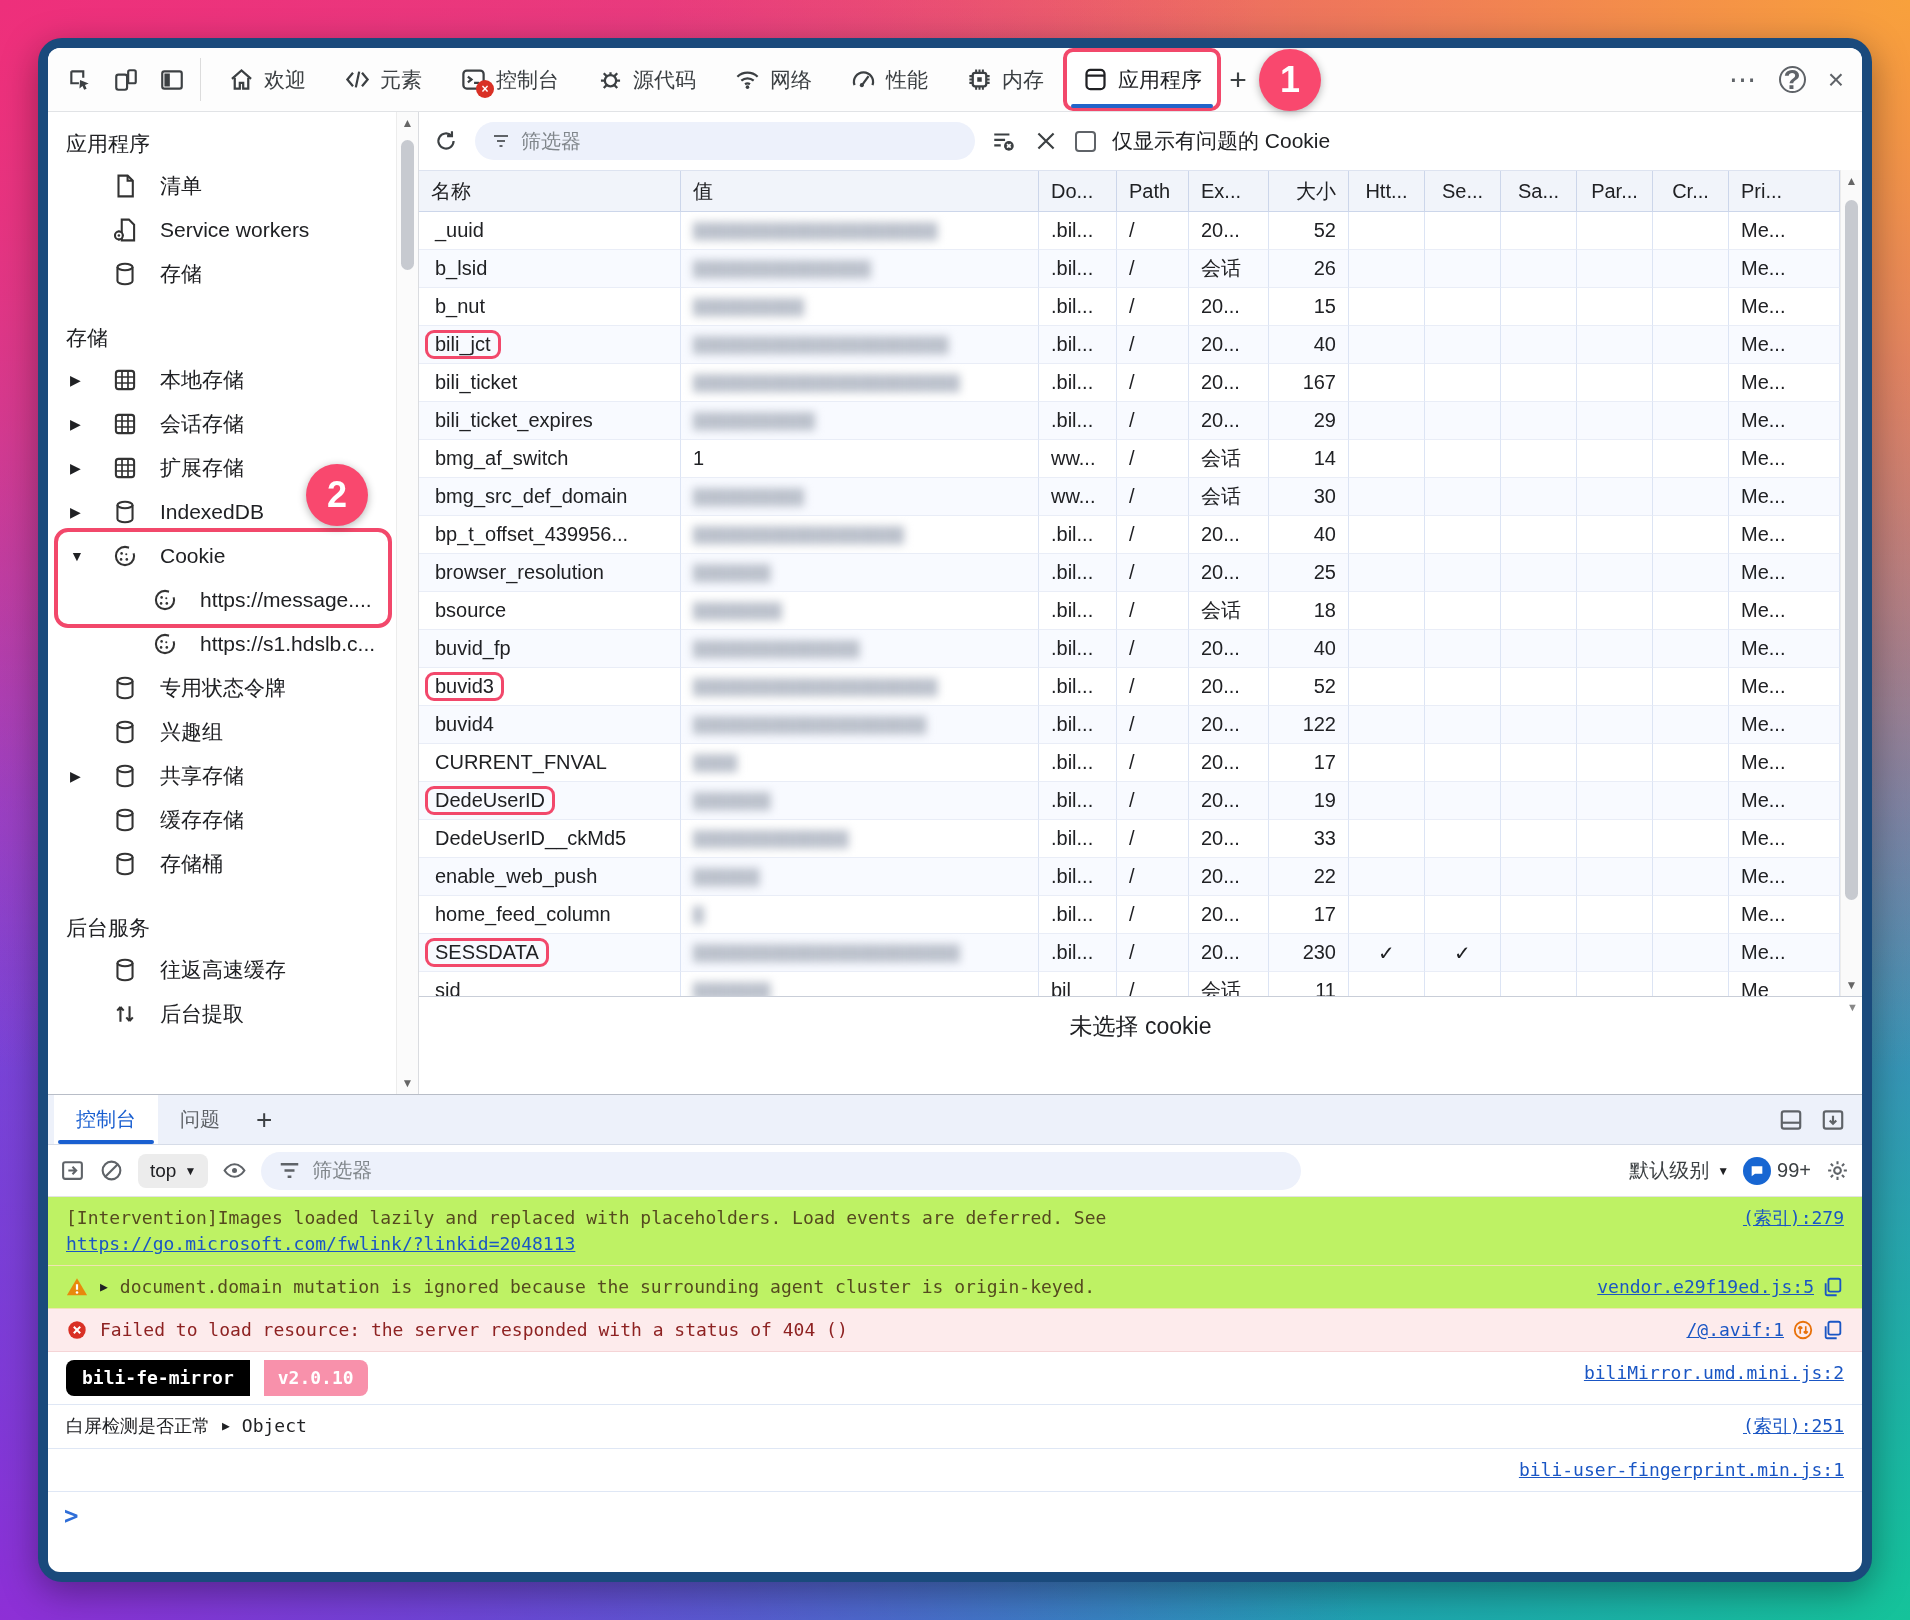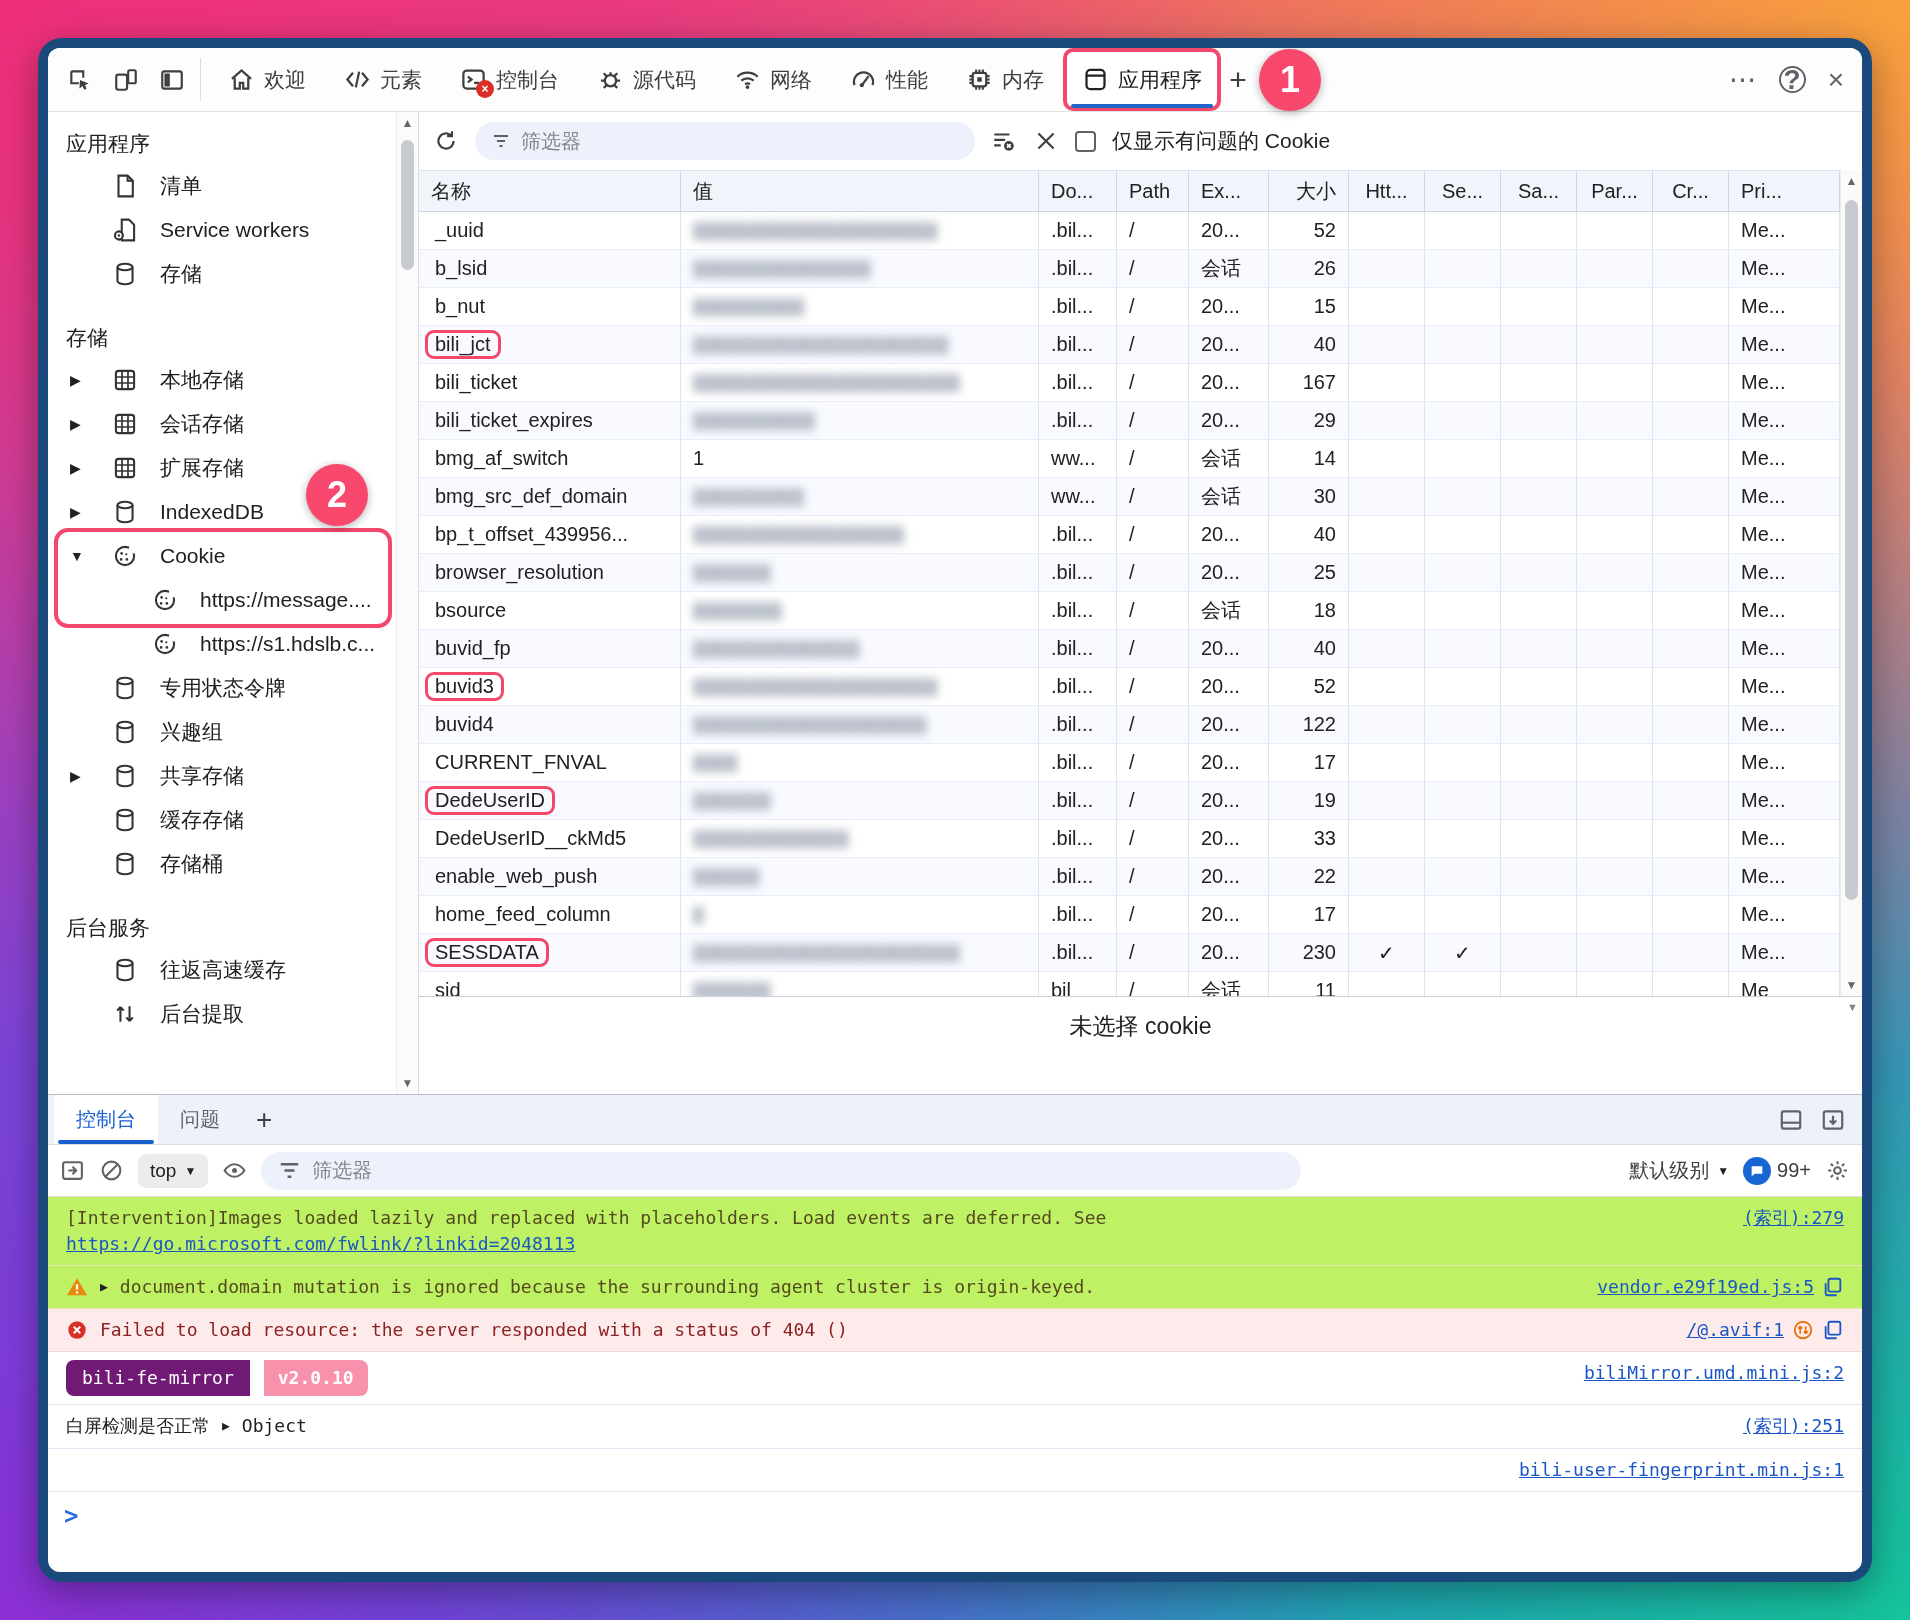--- a/index.html
+++ b/index.html
@@ -117,21 +117,21 @@
   .msg { display:flex; align-items:flex-start; padding:8px 18px; gap:12px; font-size:18px; line-height:1.45; }
   .msg .mico { flex:none; width:22px; height:22px; margin-top:2px; }
   .msg .exp { flex:none; font-size:13px; color:#202124; margin-top:4px; }
   .mbody { min-width:0; }
   .msg.warn { background:#bef264; border-bottom:1px solid #f0e3b2; color:#554a1f; }
   .msg.err { background:#fdebec; border-bottom:1px solid #f5d4d6; color:#8e2222; }
   .msg.logrow { background:#fff; border-bottom:1px solid #dfe7f5; color:#202124; }
   .lnk { color:#1a56c4; text-decoration:underline; cursor:pointer; }
   .src { margin-left:auto; flex:none; display:flex; align-items:center; gap:8px; padding-left:20px; }
   .src svg { width:22px; height:22px; }
-  .badge1 { background:#701a75; color:#fff; font-weight:normal; padding:5px 16px; border-radius:8px 0 0 8px; font-size:18px; }
+  .badge1 { background:#000000; color:#fff; font-weight:bold; padding:5px 16px; border-radius:8px 0 0 8px; font-size:18px; }
   .badge2 { background:#f891ab; color:#fff; font-weight:bold; padding:5px 14px; border-radius:0 8px 8px 0; margin-left:2px; font-size:18px; }
   .objlbl { color:#202124; }
   .fpline { color:#e84d6f; margin-top:10px; }
   .m6body { display:flex; flex-direction:column; width:100%; }
   .m6body .src { margin-left:auto; }
   .prompt { padding:10px 16px; }
   .chev { color:#2f6ed8; font-size:24px; font-weight:bold; font-family:"DejaVu Sans Mono",monospace; }
 </style>
 </head>
 <body>

